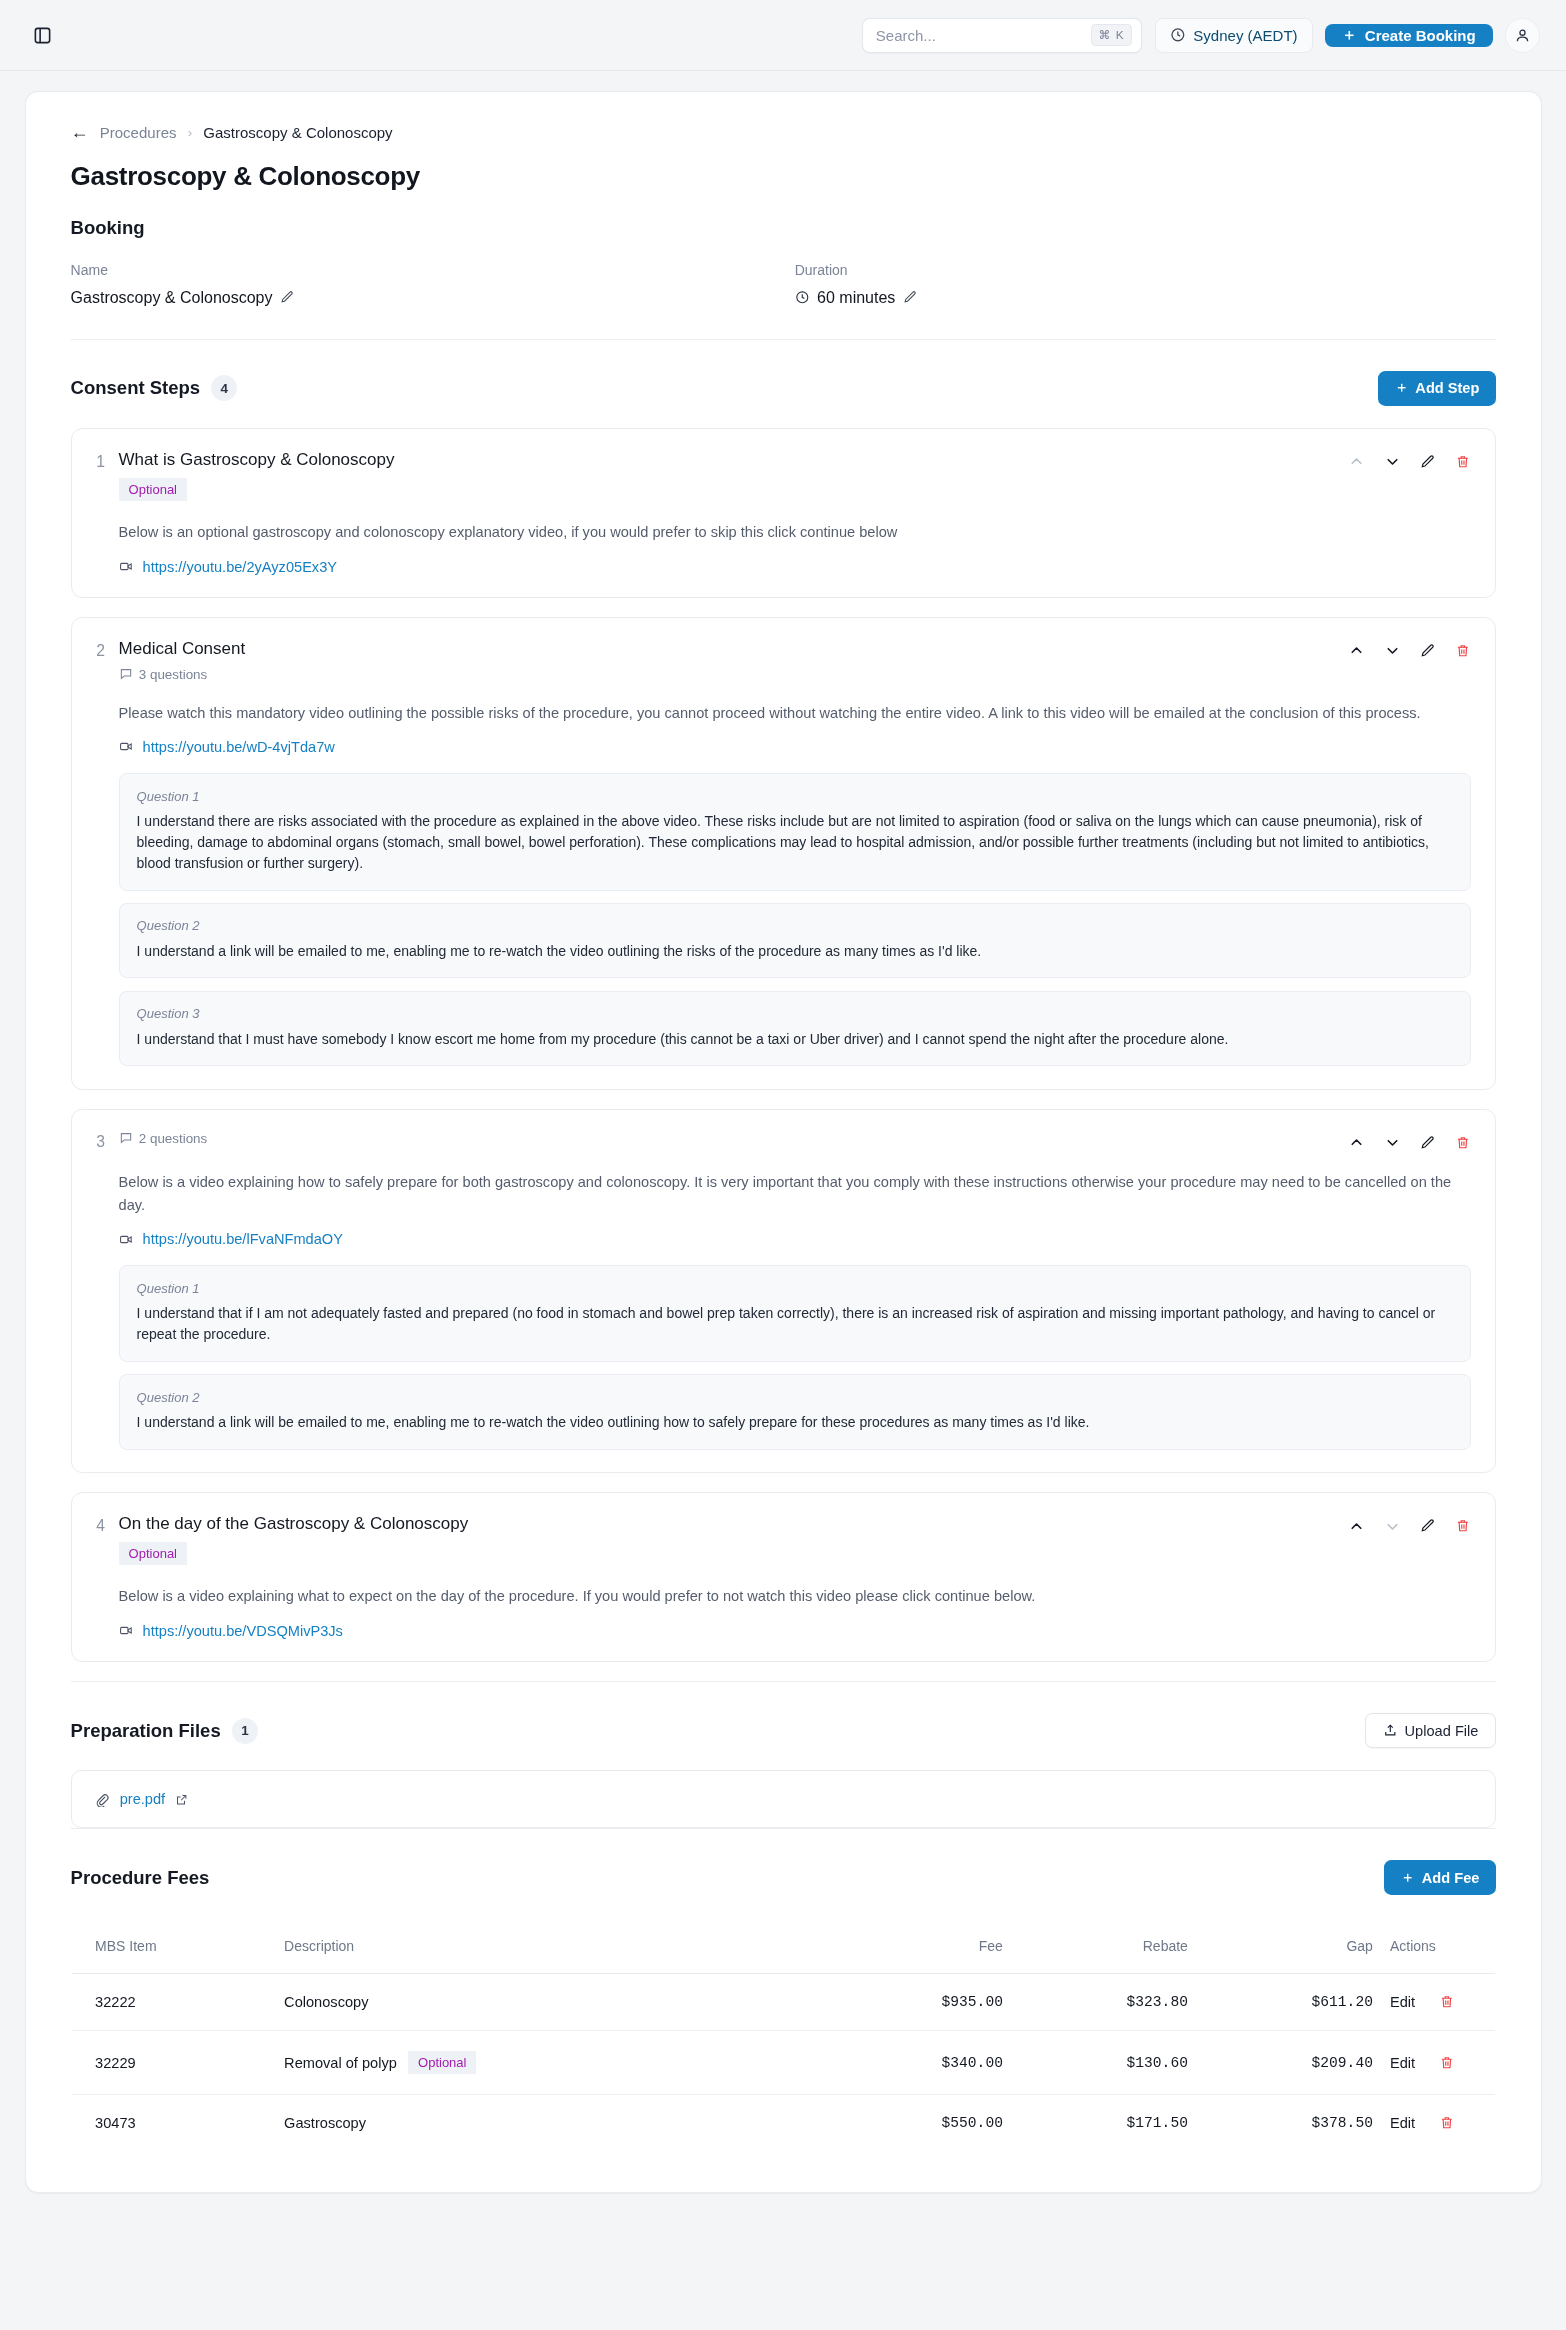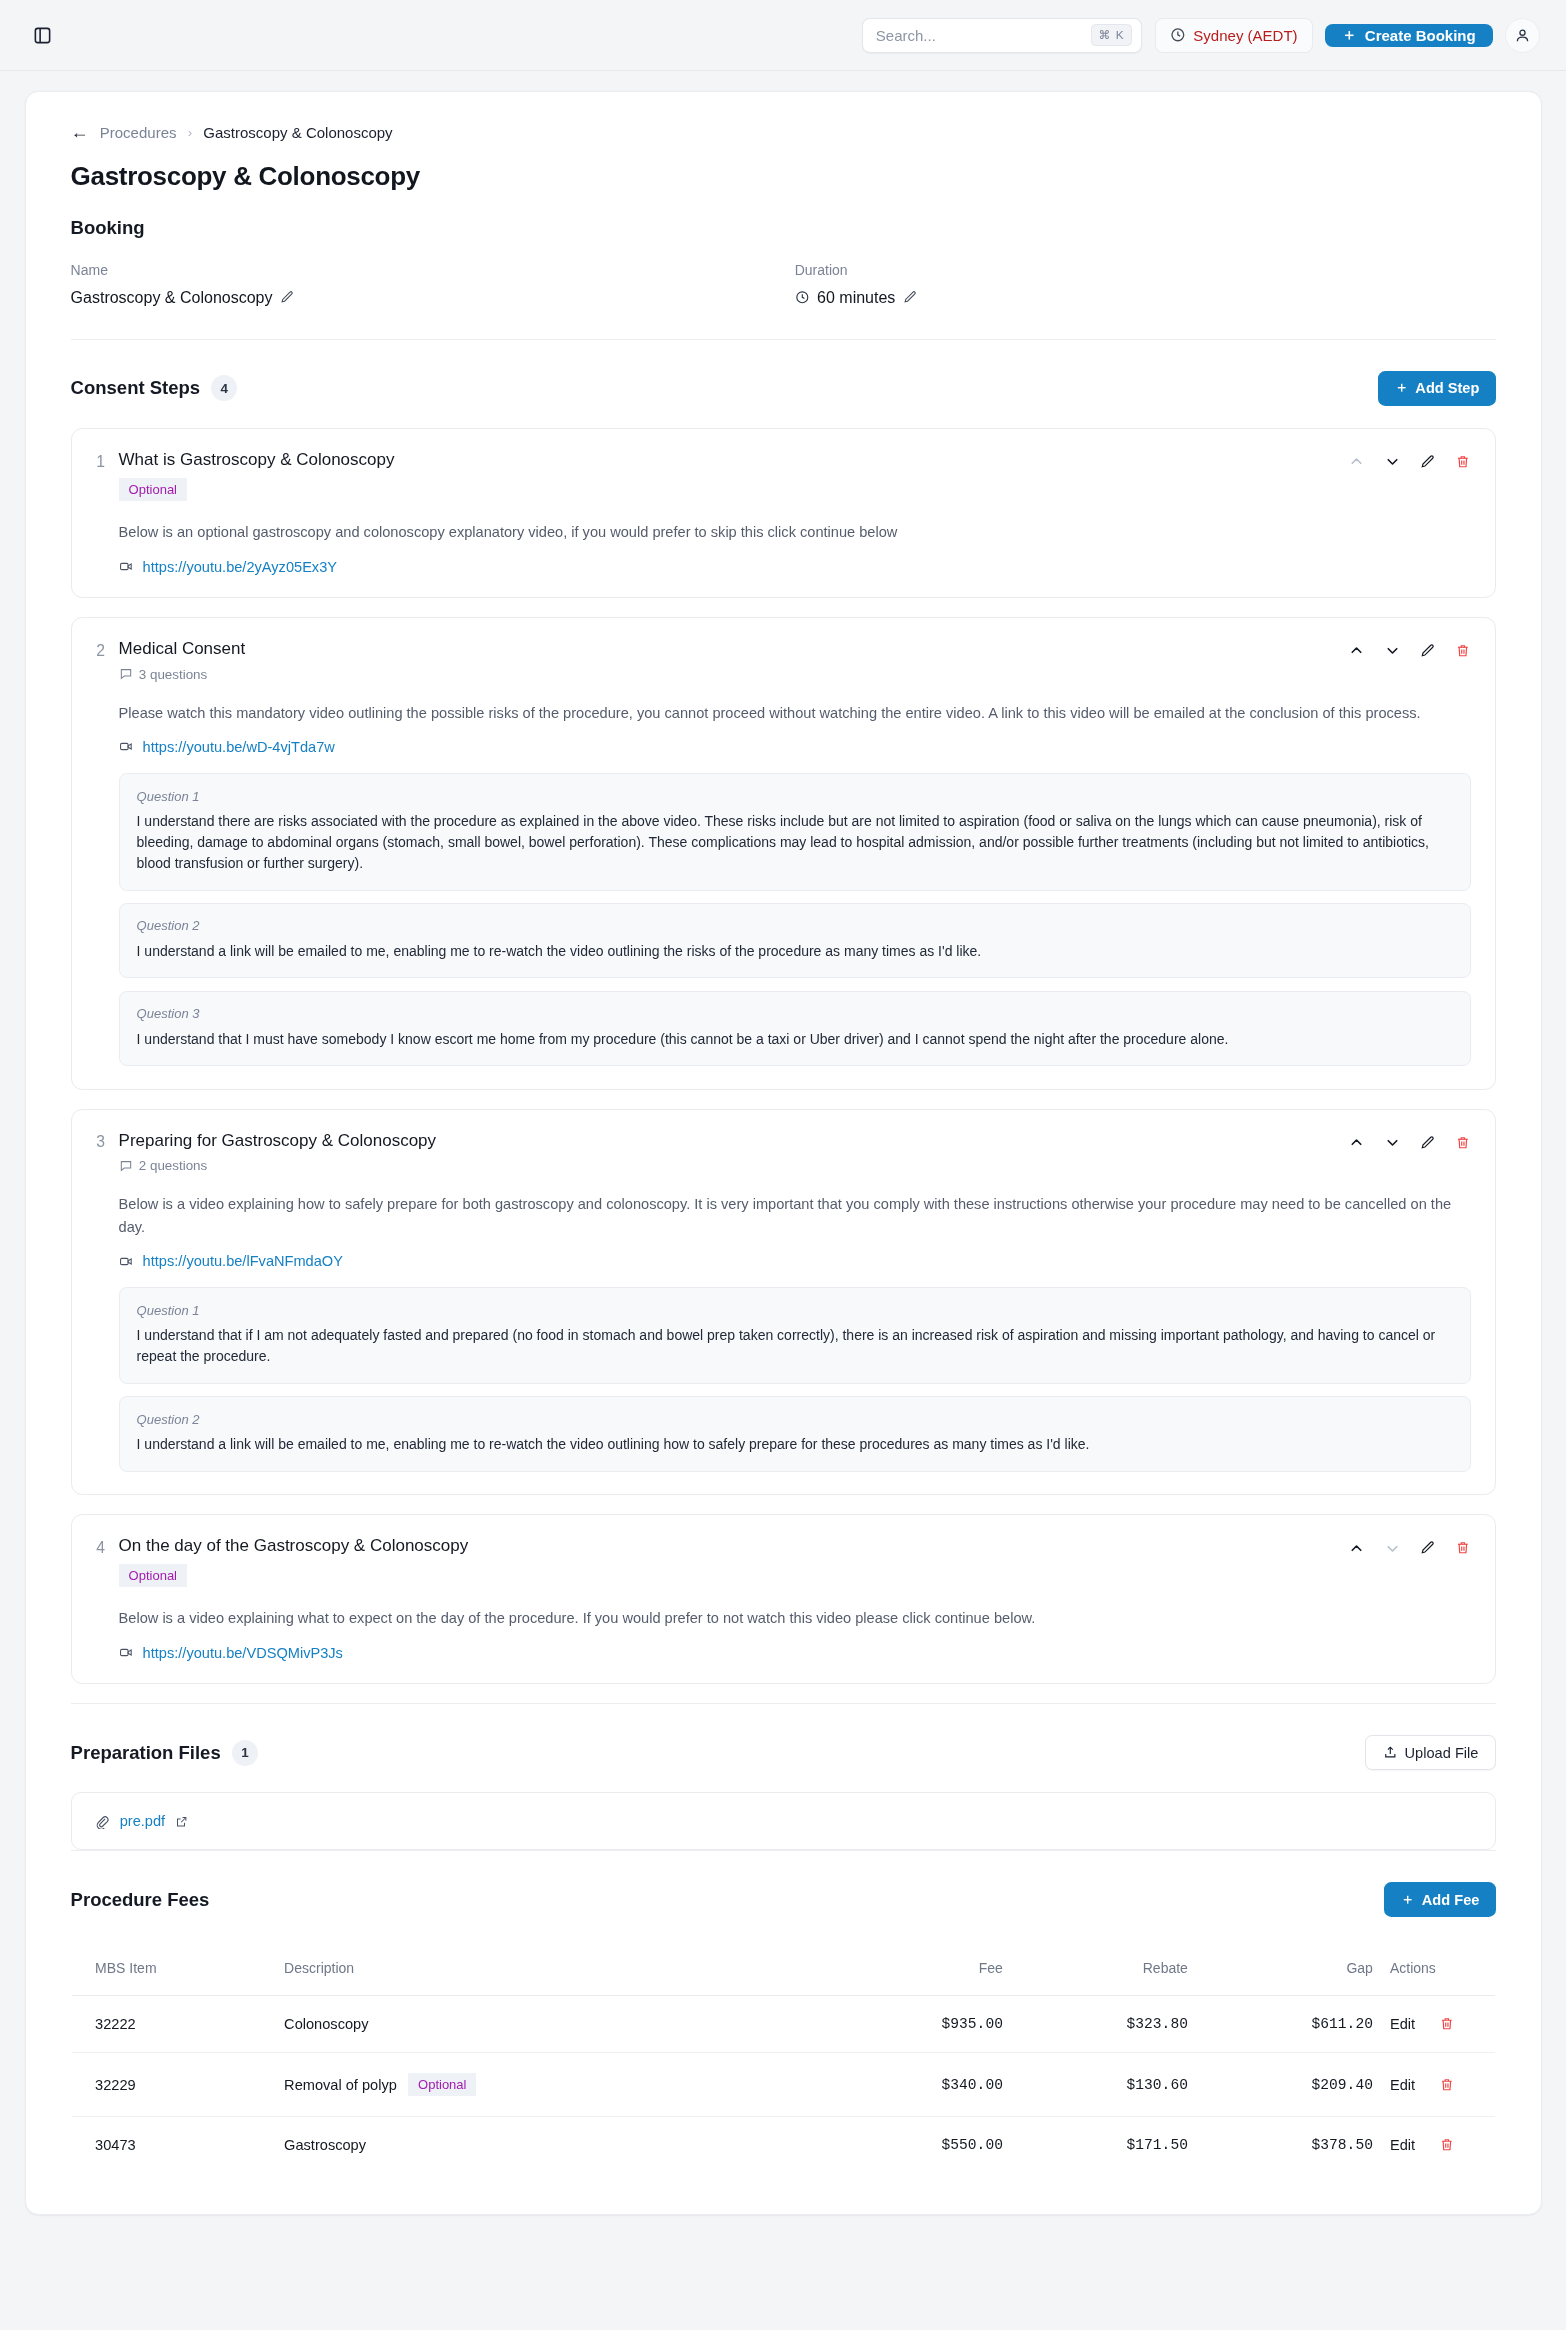--- a/index.html
+++ b/index.html
@@ -53,21 +53,21 @@
     letter-spacing: 1.1px;
   }
   .tz-pill {
     height: 35px;
     background: #fafbfc;
     border: 0.6px solid #e7eaee;
     border-radius: 7.8px;
     display: flex; align-items: center; gap: 7.3px;
     padding: 0 14.6px;
     font-size: 15px;
-    color: #b91c1c;
+    color: #0c4a6e;
   }
   .create-btn {
     height: 23px;
     background: #1580c4;
     border-radius: 7.8px;
     display: flex; align-items: center; gap: 7.8px;
     padding: 0 17px;
     color: #fff;
     font-size: 15px;
     font-weight: bold;
@@ -485,21 +485,20 @@
                 <div class="q-label">Question 3</div>
                 <div class="q-text">I understand that I must have somebody I know escort me home from my procedure (this cannot be a taxi or Uber driver) and I cannot spend the night after the procedure alone.</div>
               </div>
             </div>
           </div>
         </div>
         <div class="step-card">
           <div class="step-top">
             <div class="step-num">3</div>
             <div class="step-headwrap">
-              <div class="step-title">Preparing for Gastroscopy &amp; Colonoscopy</div>
               <div class="qcount">
                 <svg width="14" height="14" viewBox="0 0 24 24" fill="none" stroke="#7b8497" stroke-width="1.8">
                   <path d="M4 4.5h16v11H9l-5 4z"></path>
                 </svg>
                 <span>2 questions</span>
               </div>
             </div>
             <div class="step-actions">
               <span class="icon-btn">
                 <svg width="17" height="17" viewBox="0 0 24 24" fill="none" stroke="#131821" stroke-width="2.3" stroke-linecap="round" stroke-linejoin="round">

